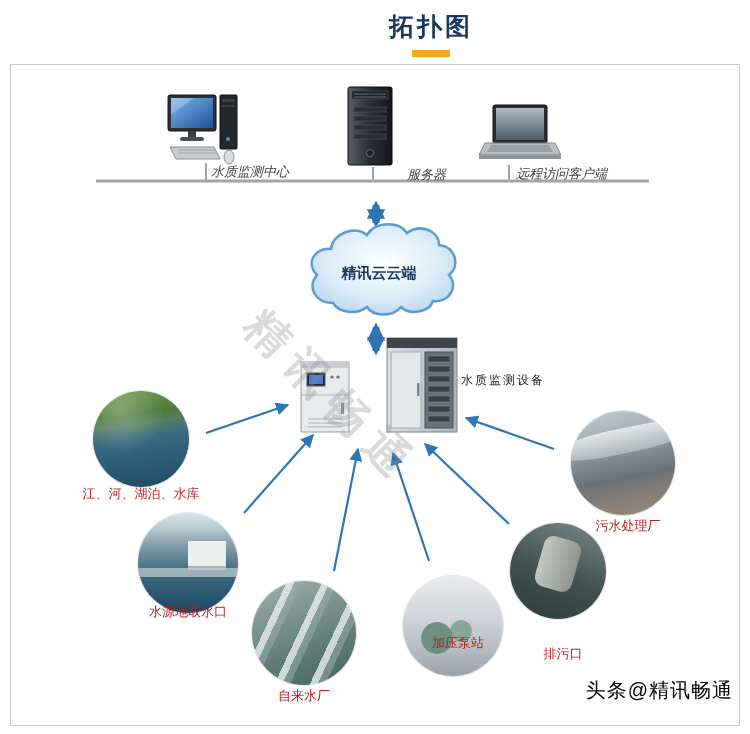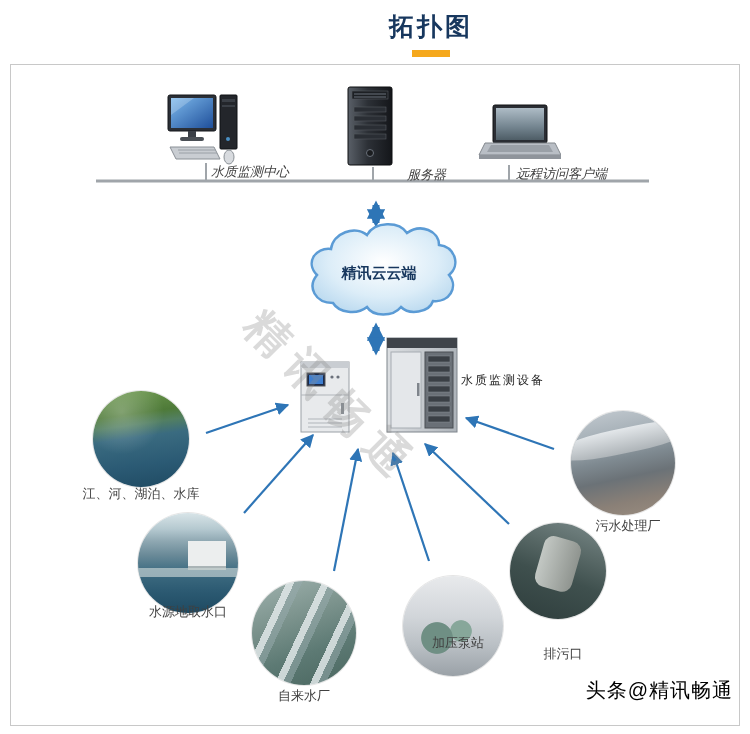--- a/index.html
+++ b/index.html
@@ -9,21 +9,21 @@
   }
   .header { position:absolute; top:0; left:8px; width:100%; text-align:center;margin-left:48px; }
   .page-title { margin:10px 0 0 0; font-size:25px; font-weight:bold; color:#17375e; letter-spacing:3px; }
   .title-underline { width:38px; height:7px; background:#f5a81c; margin:7px auto 0 auto; }
 
   .diagram { position:absolute; left:10px; top:64px; width:728px; height:660px; border:1px solid #c8c8c8; background:#fff; }
   svg.connectors { position:absolute; left:0; top:0; width:728px; height:660px; }
 
   .abs { position:absolute; }
   .dev-label { position:absolute; font-size:13px; color:#404040; white-space:nowrap;font-style:italic; }
-  .src-label { position:absolute; font-size:13px; color:#404040; white-space:nowrap; transform:translateX(-50%); }
+  .src-label { position:absolute; font-size:13px; color:#b91c1c; white-space:nowrap; transform:translateX(-50%); }
   .equip-label { position:absolute; left:450px; top:307px; font-size:12px; color:#222; white-space:nowrap; letter-spacing:2px; }
 
   .circle { position:absolute; border-radius:50%; overflow:hidden; box-shadow:0 0 0 1px rgba(0,0,0,0.10); }
   .ph-rivers {
     background:
       radial-gradient(circle at 30% 22%, rgba(255,255,255,0.28), transparent 42%),
       linear-gradient(172deg, #6f9a50 0%, #4e7a38 26%, #527f62 36%, #3a6b80 48%, #2b5a74 74%, #1f4a62 100%);
   }
   .ph-intake {
     background:

